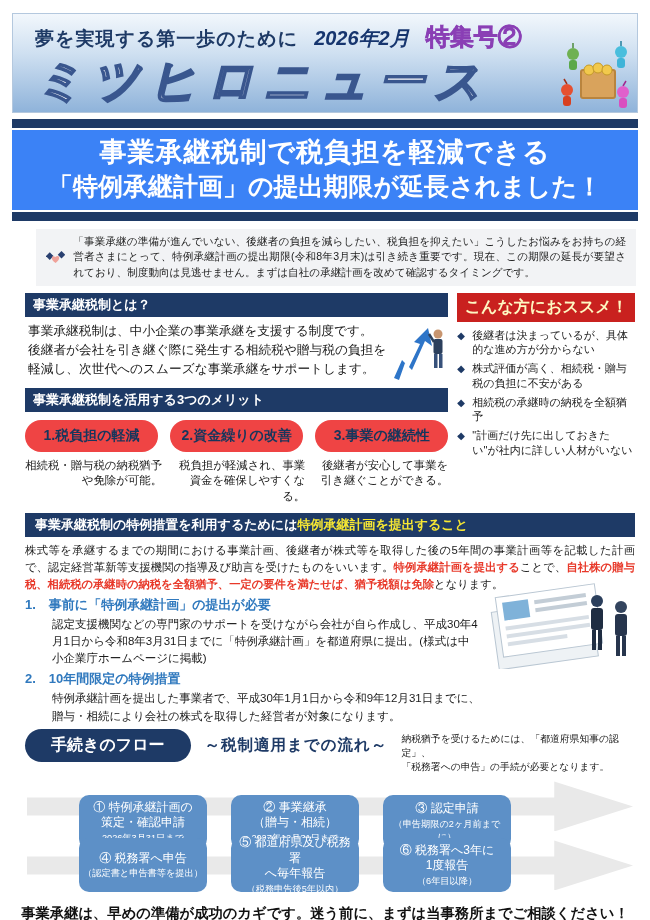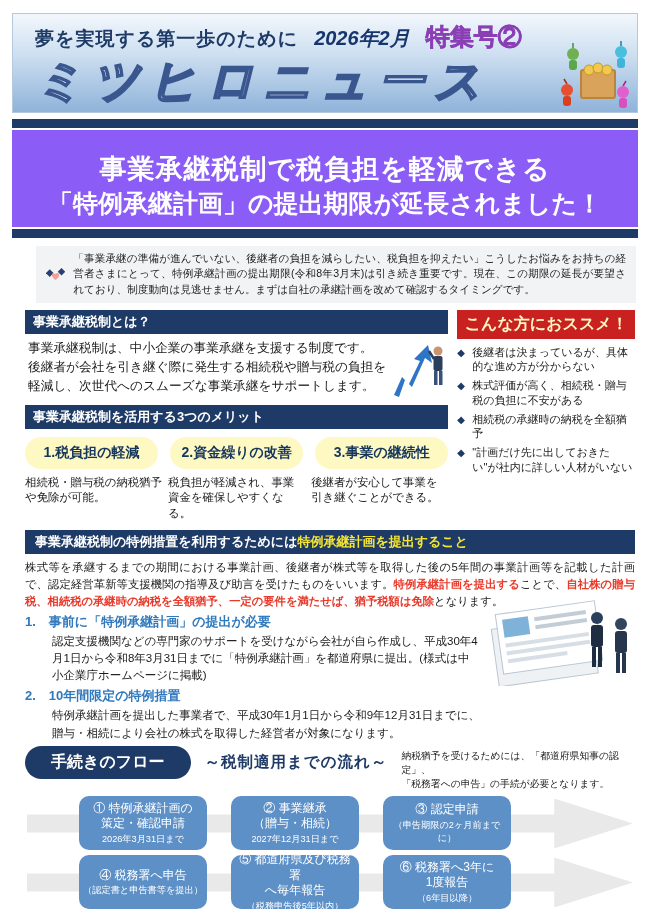--- a/index.html
+++ b/index.html
@@ -15,40 +15,40 @@
   .issue-date{font-size:20px;font-weight:bold;font-style:italic;color:#16356e;}
   .issue-label{font-size:24px;font-weight:bold;color:#8a3fb5;
                -webkit-text-stroke:0.6px #8a3fb5;}
   .nl-title{margin-top:3px;font-size:47px;line-height:1.05;font-weight:bold;font-style:italic;
             color:#ffffff;-webkit-text-stroke:2px #39568e;letter-spacing:9px;}
   .mascots{position:absolute;right:4px;bottom:2px;}
 
   
   .titleblock{margin:6px 12px 0;}
   .tbar{height:9px;background:#1e3a66;}
-  .tmain{background:#8b5cf6;text-align:center;margin:2px 0;padding:22px 0 7px;}
+  .tmain{background:#3b82f6;text-align:center;margin:2px 0;padding:5px 0 7px;}
   .tmain .l1{font-size:27px;font-weight:bold;color:#fff;letter-spacing:1px;line-height:1.3;}
   .tmain .l2{font-size:25px;font-weight:bold;color:#fff;line-height:1.3;}
 
   
   .intro{margin:8px 14px 0 36px;background:#f2f3f5;display:flex;align-items:center;
          gap:8px;padding:5px 10px;}
   .intro-text{font-size:10.6px;line-height:1.48;text-align:justify;color:#1c1c1c;}
 
   
   .cols{display:flex;gap:9px;margin:7px 15px 0 25px;}
   .colL{width:424px;}
   .colR{width:178px;}
   .sechdr{background:#1e3a66;color:#fff;font-weight:bold;font-size:13px;padding:3px 8px;}
   .what-row{display:flex;align-items:flex-start;margin:5px 0 4px 3px;}
   .what-body{font-size:12.7px;line-height:1.5;white-space:pre-line;flex:1;}
   .pills{display:flex;gap:12px;margin-top:8px;}
-  .pill{flex:1;background:#fef9c3;border-radius:17px;text-align:center;color:#16365c;
+  .pill{flex:1;background:#ef4444;border-radius:17px;text-align:center;color:#16365c;
         font-weight:bold;font-size:14px;padding:7px 0;}
-  .descs{display:flex;gap:6px;margin-top:6px;}
+  .descs{display:flex;gap:6px;margin-top:6px;text-align:right;}
   .desc{flex:1;font-size:11.4px;line-height:1.38;}
   .rec-hdr{background:#c9211f;color:#fef9c3;font-weight:bold;font-size:16px;
            text-align:center;padding:4px 0;}
   .rec-list{margin-top:6px;}
   .rec-item{position:relative;font-size:11px;line-height:1.3;margin-bottom:5px;padding-left:15px;}
   .rec-item .diam{position:absolute;left:0;top:1px;font-size:10px;color:#1e3a66;}
 
   
   .special{position:relative;margin:8px 15px 0 25px;}
   .special-hdr{background:#1e3a66;padding:3px 10px;font-size:13px;font-weight:bold;}
@@ -65,21 +65,21 @@
   .flow-head{display:flex;gap:14px;align-items:flex-start;}
   .flow-badge{background:#1e3a66;color:#fff;font-weight:bold;font-size:16px;
               border-radius:18px;padding:6px 26px;white-space:nowrap;}
   .flow-sub{font-size:15.5px;font-weight:bold;color:#1e3a66;padding-top:6px;letter-spacing:1px;white-space:nowrap;}
   .flow-note{font-size:9.8px;line-height:1.45;white-space:pre-line;padding-top:3px;}
   .flow-rows{position:relative;height:116px;margin-top:5px;}
   .garrow{position:absolute;left:2px;width:606px;height:50px;background:#e9e9e9;
           clip-path:polygon(0 32%,87% 32%,87% 0,100% 50%,87% 100%,87% 68%,0 68%);}
   .ga1{top:2px;} .ga2{top:61px;}
   .frow{position:absolute;left:54px;display:flex;gap:24px;}
-  .fr1{top:0;} .fr2{top:59px;}
+  .fr1{top:16px;} .fr2{top:59px;}
   .step{width:128px;height:54px;background:#5d90c7;border-radius:10px;color:#fff;
         display:flex;flex-direction:column;justify-content:center;text-align:center;
         padding:2px 3px;box-sizing:border-box;}
   .step .main{font-size:12px;line-height:1.28;white-space:pre-line;}
   .step .sub{font-size:9.2px;margin-top:1px;}
 
   .closing{margin-top:9px;text-align:center;font-weight:bold;font-size:14.3px;color:#111;}
 </style>
 </head>
 <body>

